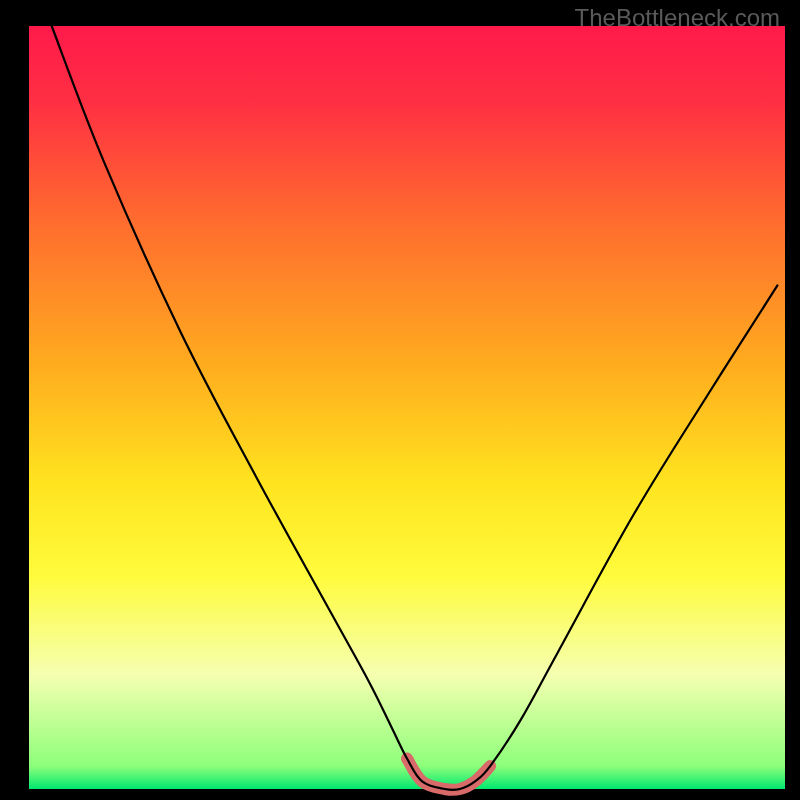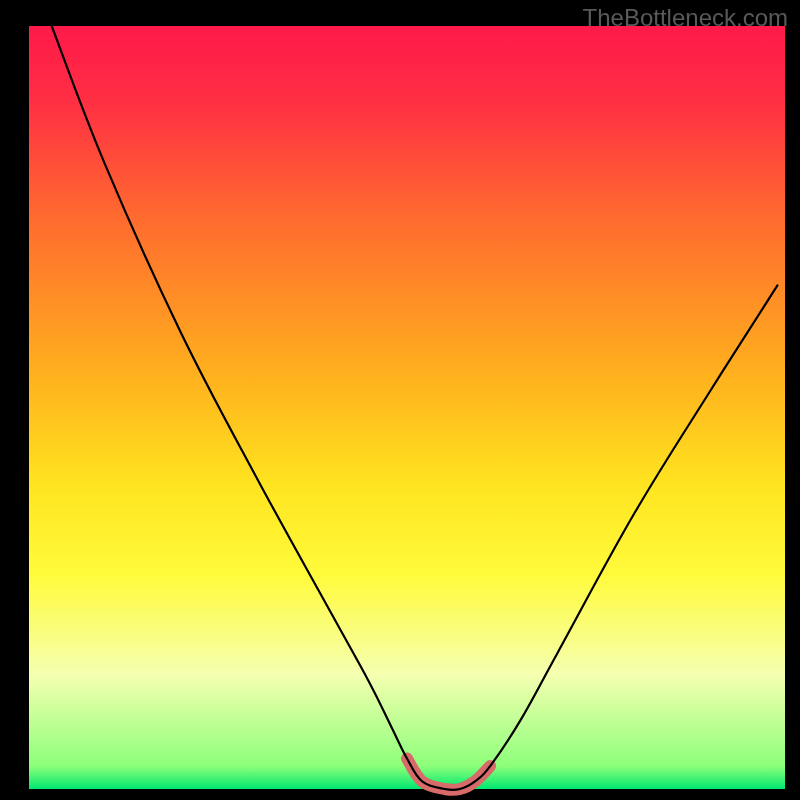--- a/index.html
+++ b/index.html
@@ -12,21 +12,21 @@
   }
   .chart-container {
     position: relative;
     width: 800px;
     height: 800px;
     background: #000;
   }
   .watermark {
     position: absolute;
     top: 4px;
-    right: 12px;
+    right: 20px;
     font-family: Arial, Helvetica, sans-serif;
     font-size: 24px;
     font-weight: 500;
     color: #5a5a5a;
     z-index: 3;
   }
   svg.plot {
     position: absolute;
     left: 0;
     top: 0;

